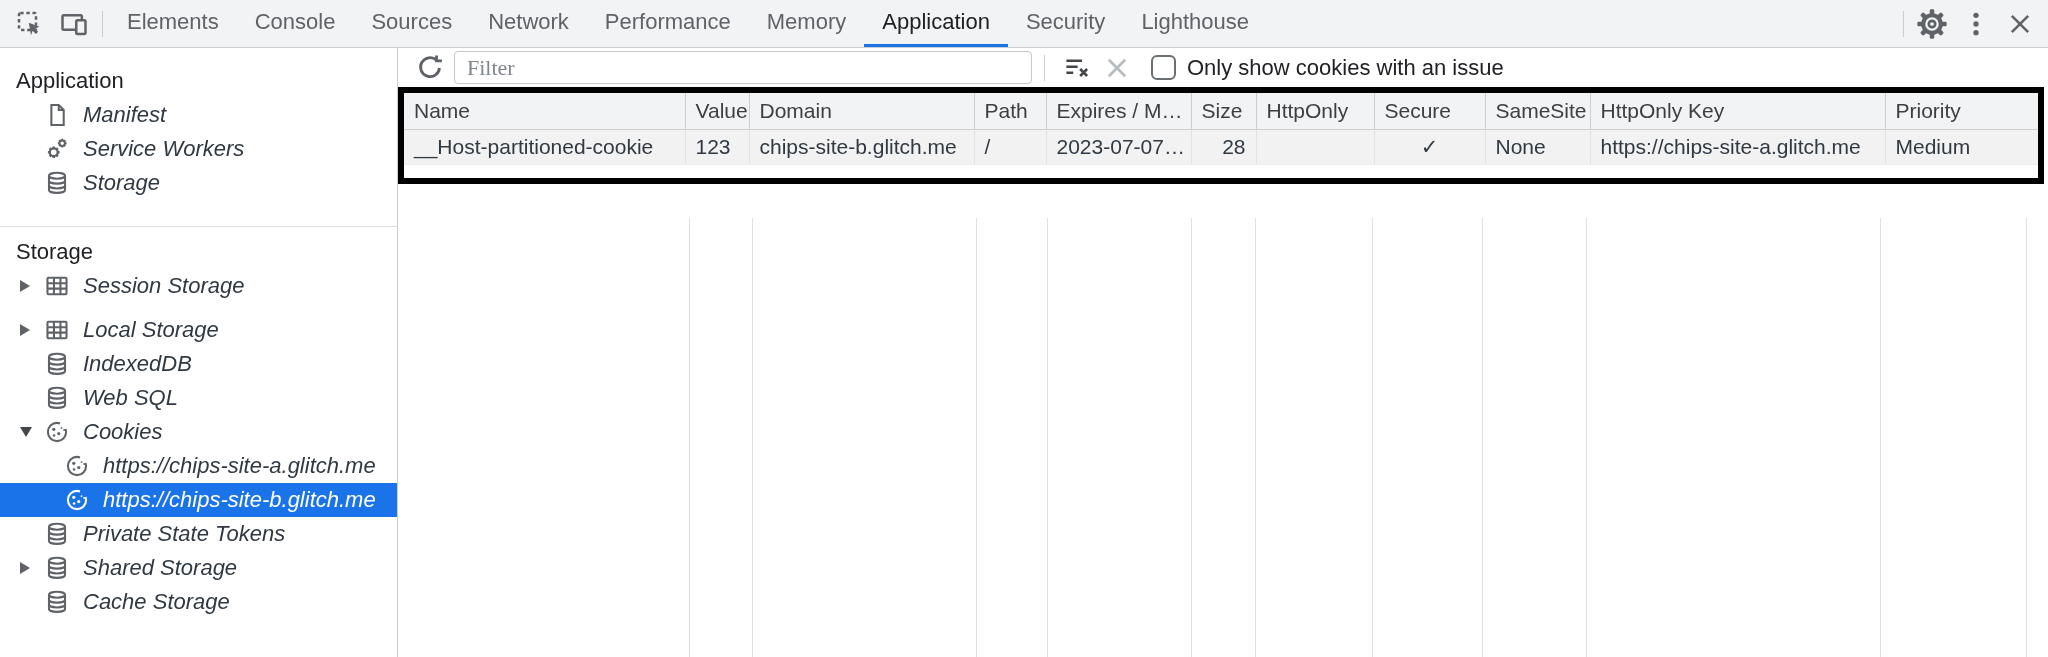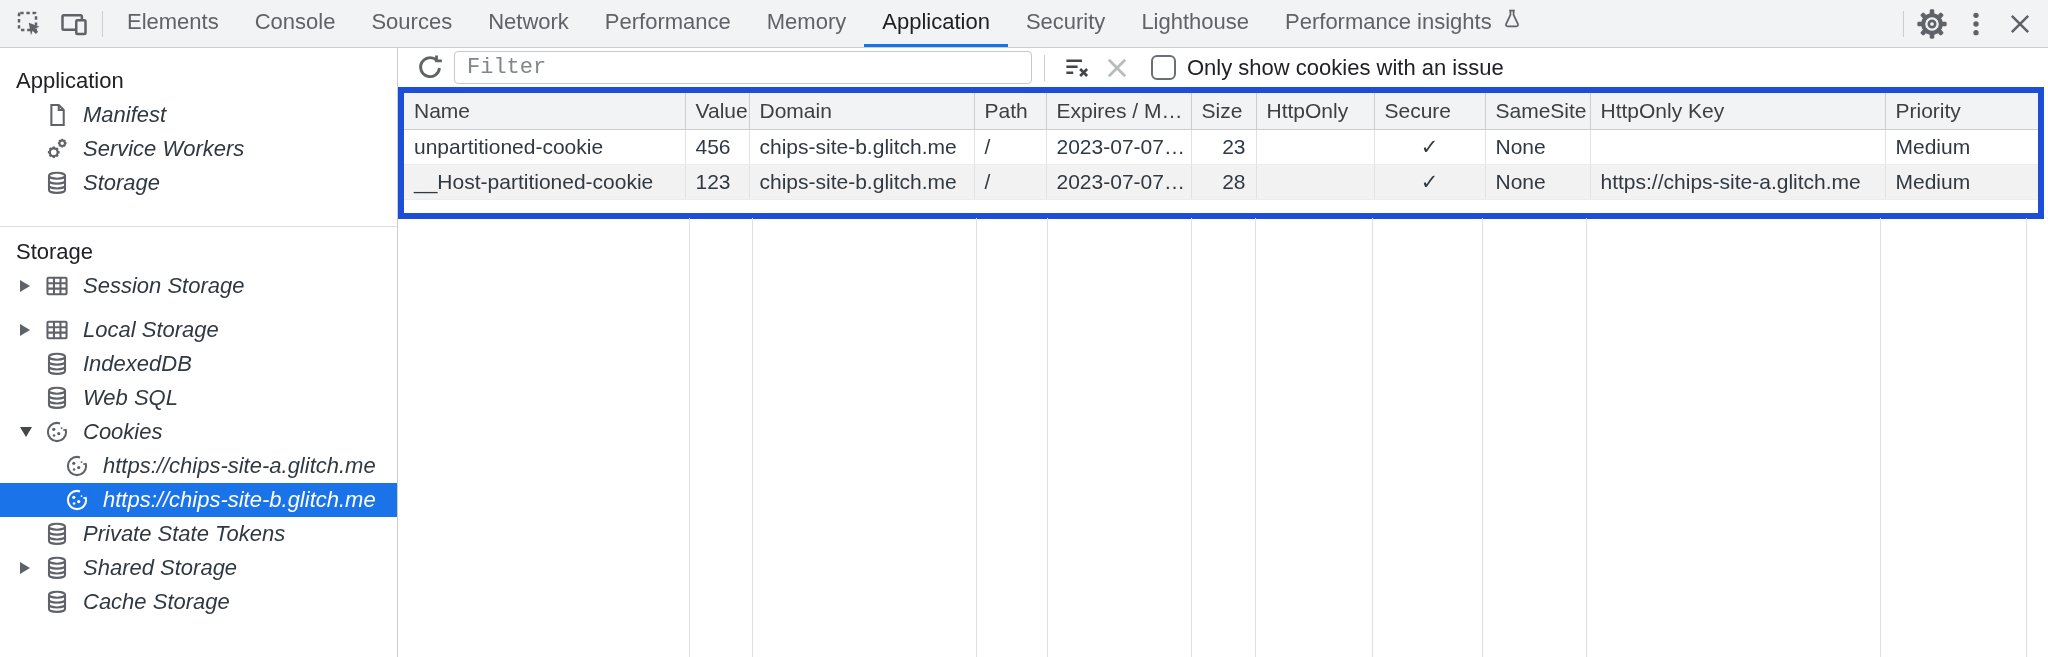--- a/index.html
+++ b/index.html
@@ -37,28 +37,28 @@
   .side-item.selected .sicon { color:#fff; }
   .bite { fill:#fff; }
   .side-item.selected .bite { fill:#1a73e8; }
   .side-divider { height:1px; background:#e0e0e0; margin:26px 0 8px 0; }
   .mt10 { margin-top:10px; }
 
   
   .main { flex:1; position:relative; background:#fff; min-width:0; }
   .toolbar { height:39px; display:flex; align-items:center; background:#fff; padding-left:12px; }
   .toolbar .iconbtn { width:40px; }
-  .filter-input { width:578px; height:33px; margin-left:4px; border:1px solid #c5c8cc; border-radius:4px; font-size:22px; padding:0 12px; color:#202124; font-family:Liberation Mono, monospace; outline:none; }
+  .filter-input { width:578px; height:33px; margin-left:4px; border:1px solid #c5c8cc; border-radius:4px; font-size:22px; padding:0 12px; color:#202124; font-family:Liberation Serif, serif; outline:none; }
   .filter-input::placeholder { color:#80868b; }
   .dim { color:#b9bcbe; }
   .checkbox { width:25px; height:25px; border:2px solid #6a6f73; border-radius:6px; background:#fff; margin-left:14px; cursor:pointer; flex:0 0 25px; }
   .cb-label { font-size:22px; color:#202124; margin-left:11px; white-space:nowrap; }
 
   
-  .highlight-box { position:absolute; left:0; top:39px; right:4px; border:6px solid #1d4ed8; background:#fff; }
+  .highlight-box { position:absolute; left:0; top:39px; right:4px; border:6px solid #000000; background:#fff; }
   table.cookies { width:100%; border-collapse:collapse; table-layout:fixed; font-size:21px; color:#303942; }
   table.cookies th { height:36px; background:#f1f3f4; font-weight:normal; text-align:left; color:#3c4043; padding:0 10px; border-right:1px solid #cdcdcd; border-bottom:1px solid #cdcdcd; overflow:hidden; white-space:nowrap; }
   table.cookies th:last-child { border-right:none; }
   table.cookies td { height:35px; padding:0 10px; border-right:1px solid #e2e2e2; border-bottom:1px solid #ededed; overflow:hidden; white-space:nowrap; }
   table.cookies td:last-child { border-right:none; }
   table.cookies tr.odd td { background:#fff; }
   table.cookies tr.even td { background:#f2f2f2; }
   td.name-cell { padding-left:34px; }
   .al-right { text-align:right; }
   .al-center { text-align:center; }
@@ -116,29 +116,20 @@
         </div>
       <div class="tab active">
           <span>Application</span>
         </div>
       <div class="tab">
           <span>Security</span>
         </div>
       <div class="tab">
           <span>Lighthouse</span>
         </div>
-      <div class="tab">
-        <span>Performance insights</span>
-        <span class="flask">
-          <svg width="22" height="24" viewBox="0 0 24 24" fill="none" stroke="currentColor" stroke-width="1.9">
-              <path d="M9 2.8 h6"></path>
-              <path d="M10.3 2.8 v4.6 L5.5 17.6 a1.7 1.7 0 0 0 1.6 2.4 h9.8 a1.7 1.7 0 0 0 1.6 -2.4 L13.7 7.4 V2.8"></path>
-            </svg>
-        </span>
-      </div>
     </nav>
 
     <div class="tb-spacer"></div>
 
     <div class="tb-right">
       <div class="vdiv"></div>
       <button class="iconbtn">
         <span>
           <svg width="32" height="32" viewBox="-12 -12 24 24">
             <g fill="#5f6368">
@@ -432,33 +423,20 @@
               <th>Expires / M…</th>
               <th>Size</th>
               <th>HttpOnly</th>
               <th>Secure</th>
               <th>SameSite</th>
               <th>HttpOnly Key</th>
               <th>Priority</th>
             </tr>
           </thead>
           <tbody>
-            <tr class="odd">
-              <td class="name-cell">unpartitioned-cookie</td>
-              <td>456</td>
-              <td>chips-site-b.glitch.me</td>
-              <td>/</td>
-              <td>2023-07-07…</td>
-              <td class="al-right">23</td>
-              <td></td>
-              <td class="al-center">✓</td>
-              <td>None</td>
-              <td></td>
-              <td>Medium</td>
-            </tr>
             <tr class="even">
               <td class="name-cell">__Host-partitioned-cookie</td>
               <td>123</td>
               <td>chips-site-b.glitch.me</td>
               <td>/</td>
               <td>2023-07-07…</td>
               <td class="al-right">28</td>
               <td></td>
               <td class="al-center">✓</td>
               <td>None</td>

